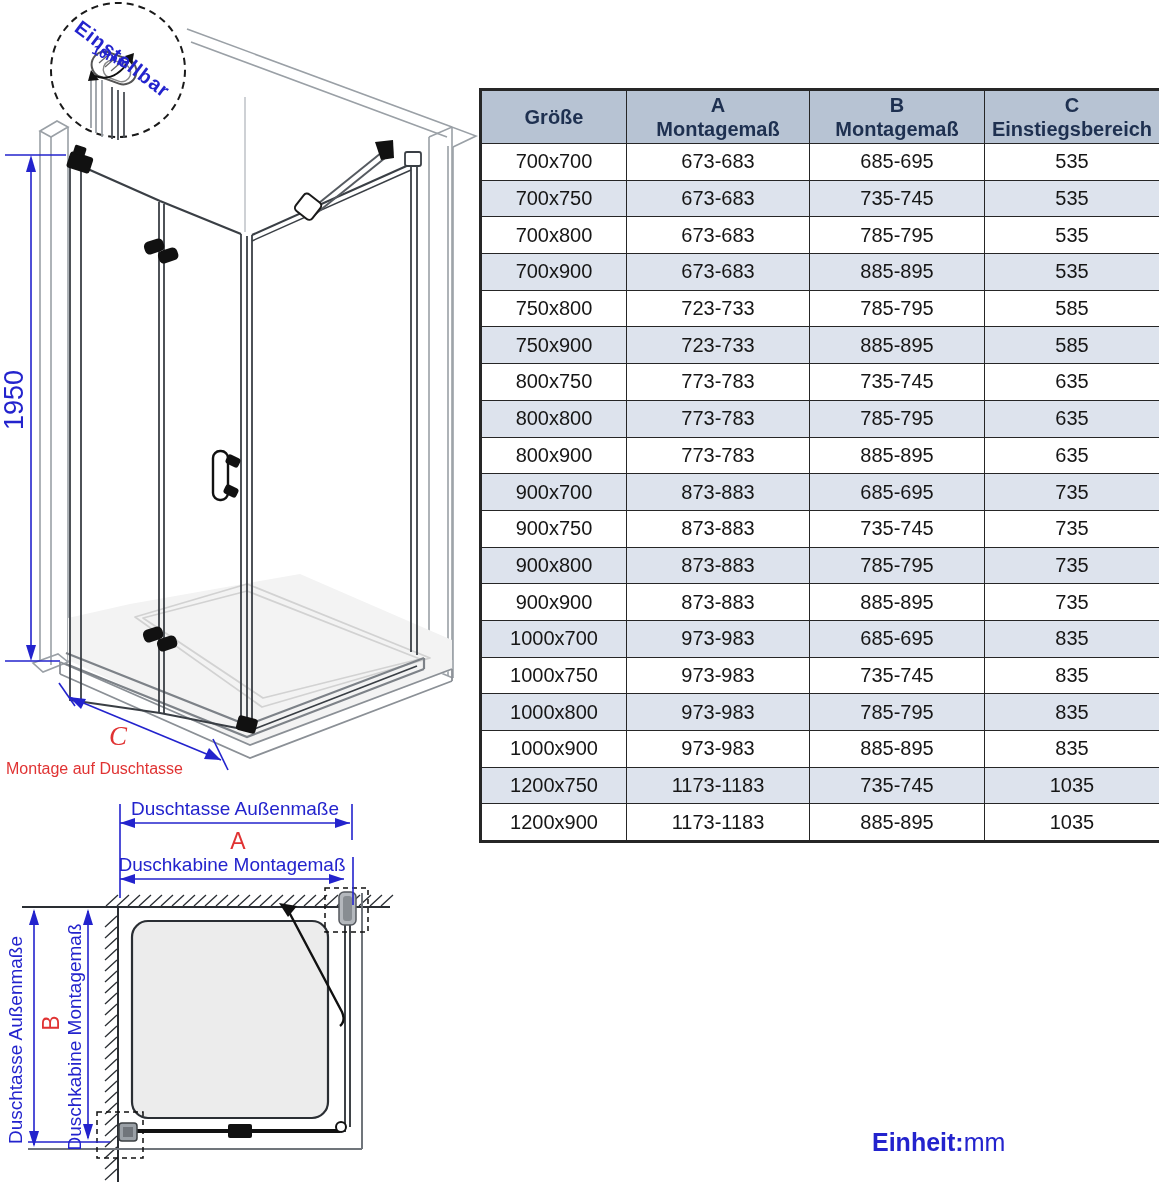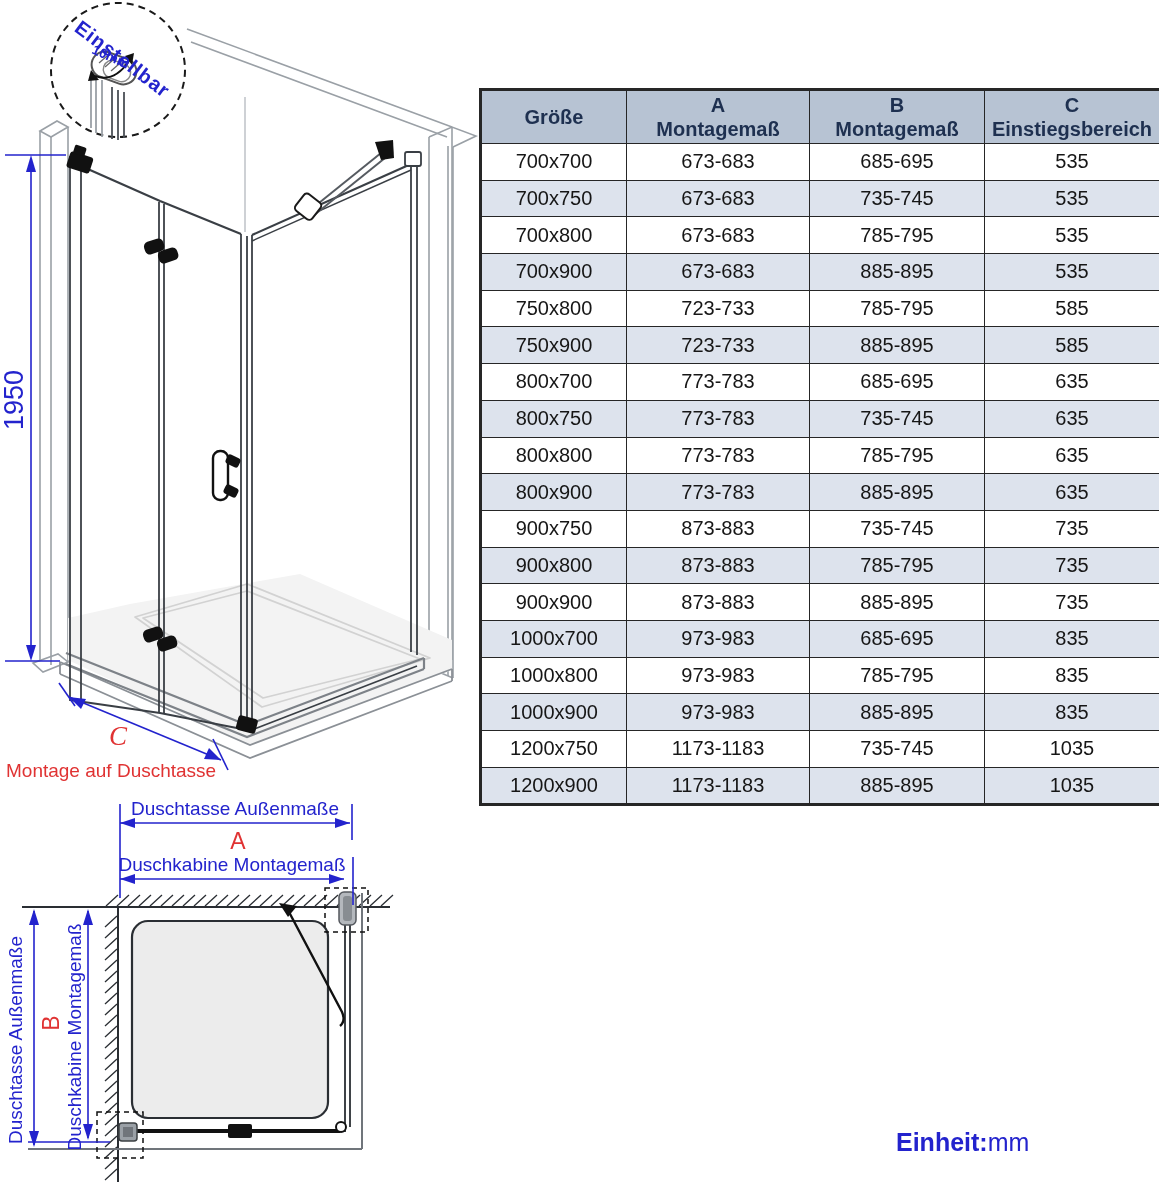--- a/index.html
+++ b/index.html
@@ -15,32 +15,32 @@
   .lbl{position:absolute;white-space:nowrap;}
   .blue{color:var(--blue);}
   .red{color:var(--red);}
   .lbl-einstellbar{left:84px;top:16px;font-size:20px;font-weight:bold;
     transform:rotate(37deg);transform-origin:0 0;letter-spacing:1px;}
   .lbl-10mm{left:96px;top:42px;font-size:13.5px;font-weight:bold;
     transform:rotate(24deg);transform-origin:0 0;}
   .lbl-1950{left:-16px;top:385px;width:60px;height:30px;line-height:30px;
     text-align:center;font-size:27px;transform:rotate(-90deg);}
   .lbl-c{left:109px;top:721px;font-size:27px;font-family:"Liberation Serif",serif;font-style:italic;}
-  .lbl-montage{left:6px;top:760px;font-size:19px;font-weight:500;}
+  .lbl-montage{left:6px;top:760px;font-size:16px;font-weight:500;}
   .lbl-tw-outer{left:119px;top:798px;width:232px;text-align:center;font-size:19px;}
   .lbl-a{left:224px;top:828px;width:28px;text-align:center;font-size:23px;}
   .lbl-tw-inner{left:113px;top:854px;width:238px;text-align:center;font-size:19px;}
   .lbl-tv-outer{left:-94px;top:1029px;width:220px;height:22px;line-height:22px;
     text-align:center;font-size:19px;transform:rotate(-90deg);}
   .lbl-b{left:37px;top:1010px;width:28px;height:26px;line-height:26px;
     text-align:center;font-size:23px;transform:rotate(-90deg);}
   .lbl-tv-inner{left:-40px;top:1026px;width:230px;height:22px;line-height:22px;
     text-align:center;font-size:19px;transform:rotate(-90deg);}
   .lbl-einheit{left:872px;top:1128px;font-size:25px;}
-  .lbl-einheit .b{font-weight:bold;margin-left:24px;}
+  .lbl-einheit .b{font-weight:bold;}
 
   table.spec{
     position:absolute;left:479px;top:88px;width:680px;
     border-collapse:collapse;table-layout:fixed;
     border:3px solid var(--grid);
   }
   table.spec th,table.spec td{
     border:1.5px solid var(--grid);
     text-align:center;vertical-align:middle;
     padding:0;overflow:hidden;
@@ -293,42 +293,42 @@
         <td>785-795</td>
         <td>585</td>
       </tr>
       <tr>
         <td>750x900</td>
         <td>723-733</td>
         <td>885-895</td>
         <td>585</td>
       </tr>
       <tr>
-        <td>800x700</td>
-        <td>773-783</td>
-        <td>685-695</td>
-        <td>635</td>
-      </tr>
-      <tr>
         <td>800x750</td>
         <td>773-783</td>
         <td>735-745</td>
         <td>635</td>
       </tr>
       <tr>
         <td>800x800</td>
         <td>773-783</td>
         <td>785-795</td>
         <td>635</td>
       </tr>
       <tr>
         <td>800x900</td>
         <td>773-783</td>
         <td>885-895</td>
         <td>635</td>
+      </tr>
+      <tr>
+        <td>900x700</td>
+        <td>873-883</td>
+        <td>685-695</td>
+        <td>735</td>
       </tr>
       <tr>
         <td>900x750</td>
         <td>873-883</td>
         <td>735-745</td>
         <td>735</td>
       </tr>
       <tr>
         <td>900x800</td>
         <td>873-883</td>
@@ -341,20 +341,26 @@
         <td>885-895</td>
         <td>735</td>
       </tr>
       <tr>
         <td>1000x700</td>
         <td>973-983</td>
         <td>685-695</td>
         <td>835</td>
       </tr>
       <tr>
+        <td>1000x750</td>
+        <td>973-983</td>
+        <td>735-745</td>
+        <td>835</td>
+      </tr>
+      <tr>
         <td>1000x800</td>
         <td>973-983</td>
         <td>785-795</td>
         <td>835</td>
       </tr>
       <tr>
         <td>1000x900</td>
         <td>973-983</td>
         <td>885-895</td>
         <td>835</td>

